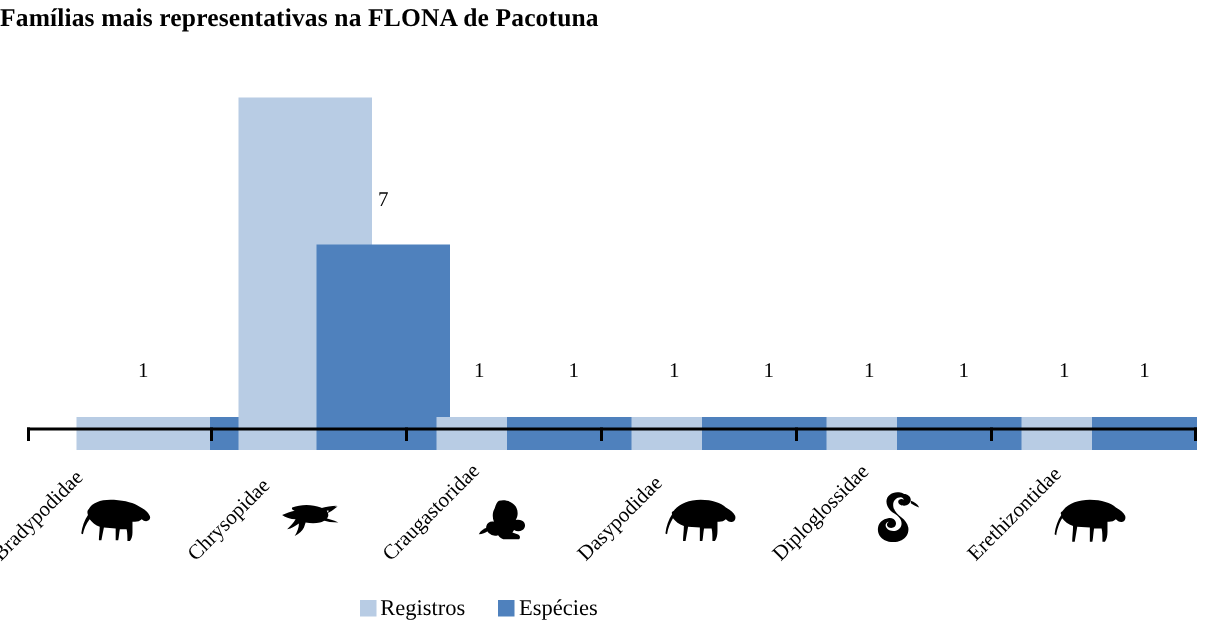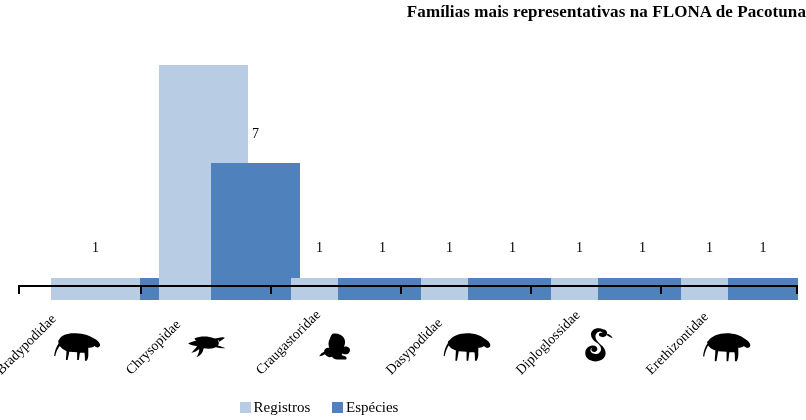--- a/index.html
+++ b/index.html
@@ -15,21 +15,21 @@
     font-family: "Liberation Serif", "DejaVu Serif", serif;
     color: #000000;
   }
 
   
   #chart-title {
     position: absolute;
     top: 2px;
     left: 0;
     width: 806px;
-    text-align: right;
+    text-align: left;
     font-size: 17px;
     font-weight: bold;
     font-family: "Liberation Serif", "DejaVu Serif", serif;
     letter-spacing: 0.1px;
     white-space: nowrap;
   }
 
   
   #plot-area {
     position: absolute;

